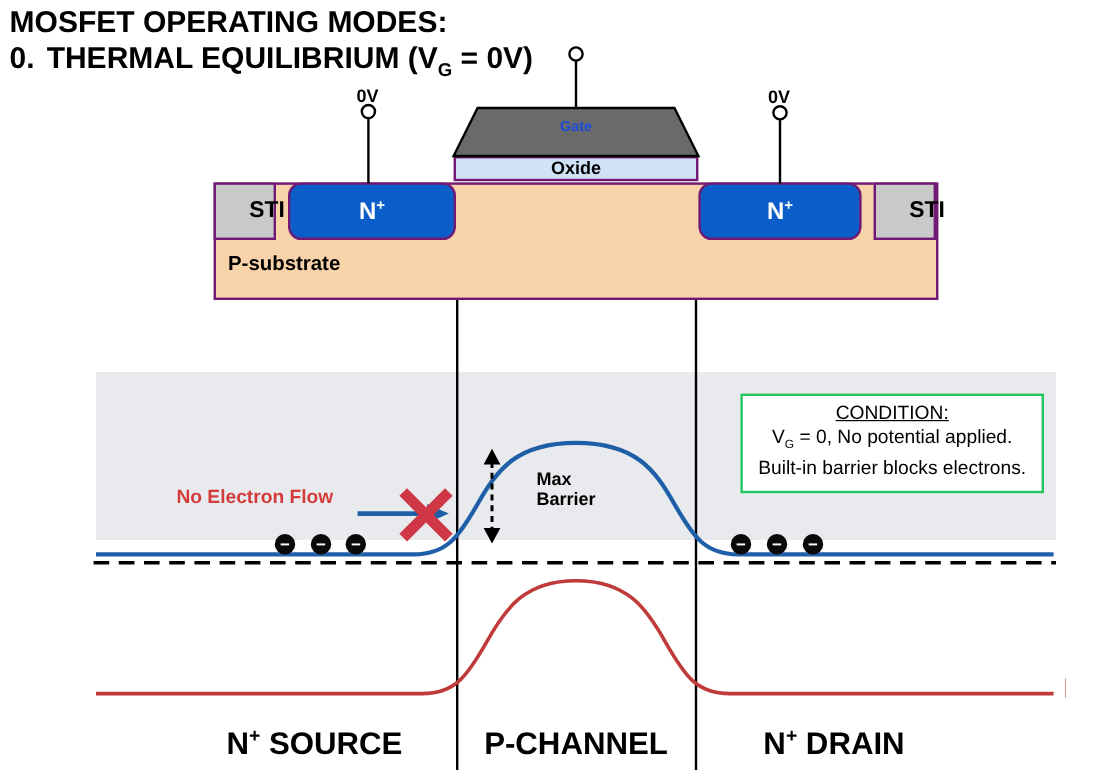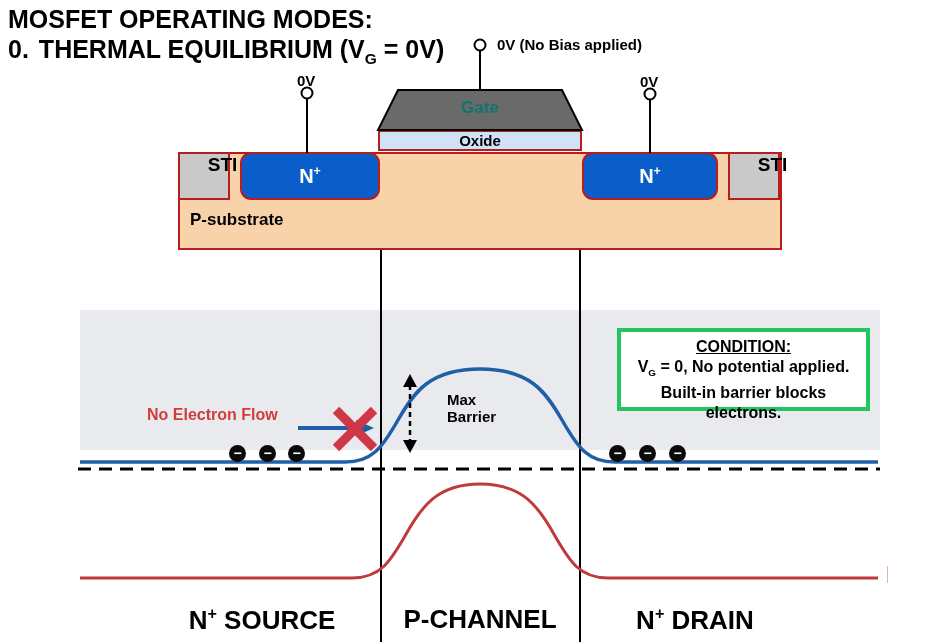--- a/index.html
+++ b/index.html
@@ -5,43 +5,43 @@
   html,body{margin:0;padding:0;background:#fff;}
   #canvas{
     position:relative;width:888px;height:642px;background:#fff;overflow:hidden;
     font-family:"Liberation Sans", sans-serif;color:#000;
   }
   .abs{position:absolute;}
   
   #title{left:8px;top:4px;line-height:30px;font-size:25px;font-weight:bold;}
   #title .row{display:flex;gap:10px;}
   
-  .dev-box{box-sizing:border-box;border:2px solid #b91c1c;}
+  .dev-box{box-sizing:border-box;border:2px solid #701a75;}
   #substrate{left:178px;top:152px;width:604px;height:98px;background:var(--substrate-peach);}
-  .sti{width:52px;height:48px;background:var(--sti-gray);display:flex;align-items:flex-start;justify-content:center;
+  .sti{width:52px;height:48px;background:var(--sti-gray);display:flex;align-items:center;justify-content:center;
        font-size:19px;font-weight:bold;padding-left:37px;}
   #sti-left{left:178px;top:152px;}
   #sti-right{left:728px;top:152px;}
   .nplus{height:48px;background:var(--nplus-blue);border-radius:11px;display:flex;align-items:center;
          justify-content:center;color:#fff;font-size:20px;font-weight:bold;}
   #nplus-left{left:240px;top:152px;width:140px;}
   #nplus-right{left:582px;top:152px;width:136px;}
   #oxide{left:378px;top:130px;width:204px;height:21px;background:var(--oxide-blue);
          display:flex;align-items:center;justify-content:center;font-size:15px;font-weight:bold;}
-  #gate-label{left:440px;top:98px;width:80px;text-align:center;color:#0f766e;font-size:17px;font-weight:bold;}
+  #gate-label{left:440px;top:98px;width:80px;text-align:center;color:#1d4ed8;font-size:12px;font-weight:bold;}
   #substrate-label{left:190px;top:210px;font-size:17px;font-weight:bold;}
   #state-label{left:330px;top:201px;width:300px;text-align:center;font-size:16px;font-weight:bold;line-height:19px;}
   .bias{font-size:15px;font-weight:bold;}
   #gate-bias{left:497px;top:36px;}
   #source-bias{left:297px;top:72px;}
   #drain-bias{left:640px;top:73px;}
   
   #band-bg{left:80px;top:310px;width:800px;height:140px;background:var(--band-bg);}
-  #condition-box{left:617px;top:328px;width:253px;height:83px;background:#fff;border:4px solid #22c55e;
-                 box-sizing:border-box;text-align:center;font-size:16px;font-weight:bold;line-height:20px;padding-top:5px;}
+  #condition-box{left:617px;top:328px;width:253px;height:83px;background:#fff;border:2px solid #22c55e;
+                 box-sizing:border-box;text-align:center;font-size:16px;font-weight:normal;line-height:20px;padding-top:5px;}
   #condition-box .u{text-decoration:underline;}
   #no-flow{left:147px;top:406px;font-size:16px;font-weight:bold;color:var(--flow-red);}
   #max-barrier{left:447px;top:391px;font-size:15px;font-weight:bold;line-height:17px;}
   .electron{width:17px;height:17px;border-radius:50%;background:#0a0a0a;color:#fff;display:flex;
             align-items:center;justify-content:center;font-size:14px;font-weight:bold;line-height:17px;}
   #ef-label{left:889px;top:449px;font-size:24px;font-weight:bold;color:var(--ef-blue);}
   #ev-label{left:886px;top:561px;font-size:24px;font-weight:bold;color:var(--ev-red);}
   sub{font-size:0.62em;}
   sup{font-size:0.62em;}
   
@@ -126,21 +126,20 @@
 
     <g>
       <line class="dbl" x1="410" y1="385" x2="410" y2="442"></line>
       <polygon class="dbl-head" points="410,374 403,387 417,387"></polygon>
       <polygon class="dbl-head" points="410,453 403,440 417,440"></polygon>
     </g>
   </svg>
 
   <div class="abs layer3" id="gate-label">Gate</div>
   <div class="abs layer3" id="substrate-label">P-substrate</div>
-  <div class="abs layer3 bias" id="gate-bias">0V (No Bias applied)</div>
   <div class="abs layer3 bias" id="source-bias">0V</div>
   <div class="abs layer3 bias" id="drain-bias">0V</div>
 
   <div class="abs layer3" id="condition-box">
     <div class="u">CONDITION:</div>
     <div><span>V</span><sub>G</sub><span> = 0, No potential applied.</span></div>
     <div>Built-in barrier blocks electrons.</div>
   </div>
   <div class="abs layer3" id="no-flow">No Electron Flow</div>
   <div class="abs layer3" id="max-barrier">

